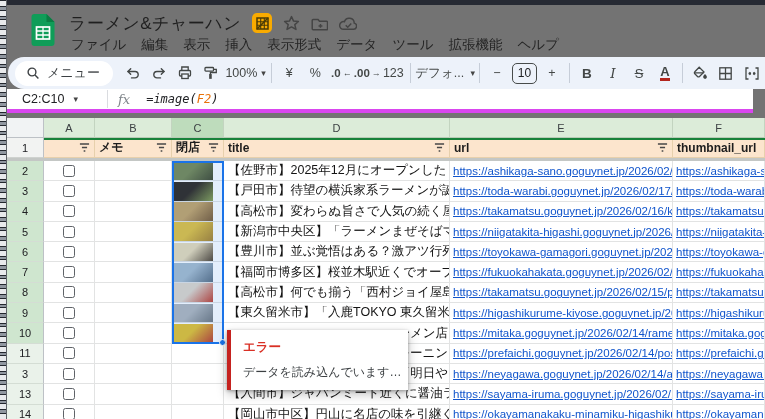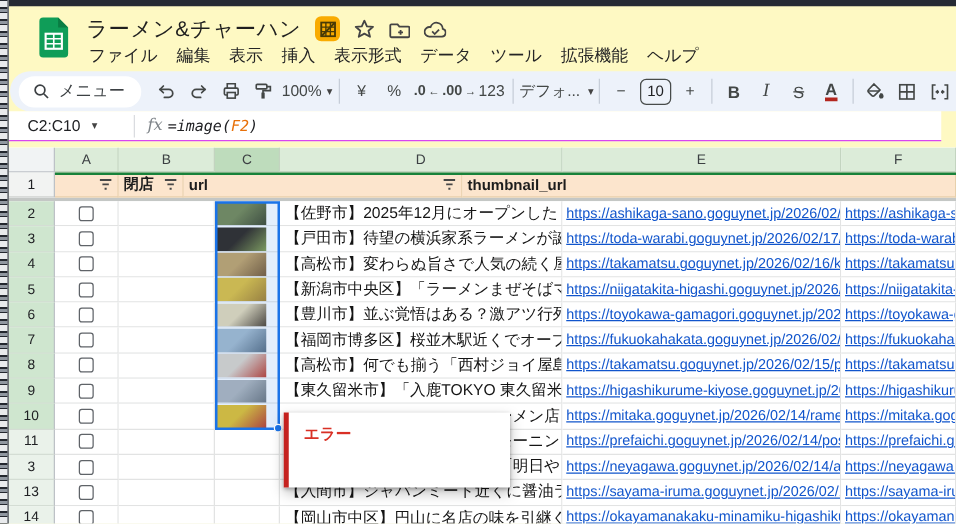--- a/index.html
+++ b/index.html
@@ -1,19 +1,19 @@
 <!DOCTYPE html>
 <html><head>
 <meta charset="utf-8">
 <style>
   * { margin:0; padding:0; box-sizing:border-box; }
   html,body { background:#e0e0e0; }
   .screen {
     position:relative; width:765px; height:419px; overflow:hidden;
-    background:#fef9c3; font-family:"Liberation Sans","DejaVu Sans",sans-serif;
+    background:#737373; font-family:"Liberation Sans","DejaVu Sans",sans-serif;
     color:#202124;
   }
   
   .filmstrip {
     position:absolute; left:0; top:0; width:7px; height:419px; z-index:60;
     background-color:#9097a0;
     background-image:repeating-linear-gradient(180deg,#23272e 0 1px,#e8eaec 1px 6px,#23272e 6px 7px,#9097a0 7px 9.6px);
     border-right:1px solid #5f6368;
   }
   .topstrip { position:absolute; left:7px; right:0; top:0; height:5px; background:#262a33; }
@@ -42,24 +42,24 @@
   .a-color { font-size:13px; font-weight:bold; border-bottom:3px solid #b3261e; line-height:12px; }
   .sep { width:1px; height:20px; background:#c6cdd8; margin:0 4px; flex:0 0 1px; }
   .size-box { width:27px; height:21px; border:1.5px solid #474b4a; border-radius:5px; display:flex; align-items:center; justify-content:center; font-size:12px; color:#202124; margin:0 2px; }
   .caret { font-size:9px; color:#444; line-height:1; }
   .zoomc { gap:4px; padding:0 3px;text-align:right; }
   .fontname { width:58px; overflow:hidden; text-overflow:ellipsis; text-align:left; }
   .dec { font-size:11.5px; font-weight:bold; }
   .dec .arr { font-size:9px; }
 
   
-  .formulabar { position:absolute; left:7px; right:12px; top:89px; height:24px; background:#fff; border-bottom:1px solid #d946ef; display:flex; align-items:center; }
+  .formulabar { position:absolute; left:7px; right:12px; top:89px; height:24px; background:#fff; border-bottom:4px solid #d946ef; display:flex; align-items:center; }
   .namebox { display:flex; align-items:center; gap:9px; padding-left:15px; width:100px; font-size:12.5px; color:#202124; }
   .fsep { width:1px; height:18px; background:#dadce0; margin-right:10px; }
-  .fx { font-style:italic; font-family:"DejaVu Serif",serif; color:#80868b; font-size:13px; margin-right:4px; }
+  .fx { font-style:italic; font-family:"DejaVu Serif",serif; color:#80868b; font-size:13px; margin-right:16px; }
   .formula { font-family:"DejaVu Sans Mono","Liberation Mono",monospace; font-size:12px; color:#202124;font-style:italic; }
   .formula .ref { color:#e8710a; }
 
   
   .grid { position:absolute; left:7px; right:0; top:118px; bottom:0; background:#fff; overflow:hidden; }
   .letters { display:flex; height:20px; }
   .corner { width:37px; flex:0 0 37px; background:#f1f3f4; border-right:1px solid #bdc1c6; border-bottom:1px solid #bdc1c6; }
   .lcell { background:#dcecd9; border-right:1px solid #c3d4c0; border-bottom:1px solid #b9cbb6; font-size:11px; color:#3c4043; display:flex; align-items:center; justify-content:center; }
   .lcell.selcol { background:#bedcbc; }
   .w-a{width:51px;flex:0 0 51px} .w-b{width:77px;flex:0 0 77px} .w-c{width:52px;flex:0 0 52px}
@@ -277,26 +277,38 @@
       <div class="lcell w-f">F</div>
     </div>
 
     <div class="hdr">
       <div class="hnum">1</div>
       <div class="hcell w-a">
         <svg class="funnel" width="11" height="11" viewBox="0 0 12 12" stroke="#474747" stroke-width="1.6">
             <path d="M1 2.2h10M3.2 6h5.6M5.1 9.8h1.8"></path>
           </svg>
       </div>
+      <div class="hcell w-b">
+        <span>メモ</span>
+        <svg class="funnel" width="11" height="11" viewBox="0 0 12 12" stroke="#474747" stroke-width="1.6">
+            <path d="M1 2.2h10M3.2 6h5.6M5.1 9.8h1.8"></path>
+          </svg>
+      </div>
       <div class="hcell w-c">
         <span>閉店</span>
         <svg class="funnel" width="11" height="11" viewBox="0 0 12 12" stroke="#474747" stroke-width="1.6">
             <path d="M1 2.2h10M3.2 6h5.6M5.1 9.8h1.8"></path>
           </svg>
       </div>
+      <div class="hcell w-d">
+        <span>title</span>
+        <svg class="funnel" width="11" height="11" viewBox="0 0 12 12" stroke="#474747" stroke-width="1.6">
+            <path d="M1 2.2h10M3.2 6h5.6M5.1 9.8h1.8"></path>
+          </svg>
+      </div>
       <div class="hcell w-e">
         <span>url</span>
         <svg class="funnel" width="11" height="11" viewBox="0 0 12 12" stroke="#474747" stroke-width="1.6">
             <path d="M1 2.2h10M3.2 6h5.6M5.1 9.8h1.8"></path>
           </svg>
       </div>
       <div class="hcell w-f">
         <span>thumbnail_url</span>
       </div>
     </div>
@@ -555,15 +567,16 @@
             <a class="lnk">https://okayamanaka</a>
           </div>
   </div>
 </div>
 
     <div class="sel-overlay"></div>
     <div class="fill-handle"></div>
 
     <div class="etooltip">
       <div class="tt-title">エラー</div>
+      <div class="tt-body">データを読み込んでいます…</div>
     </div>
   </div>
 </div>
 
 </body></html>

